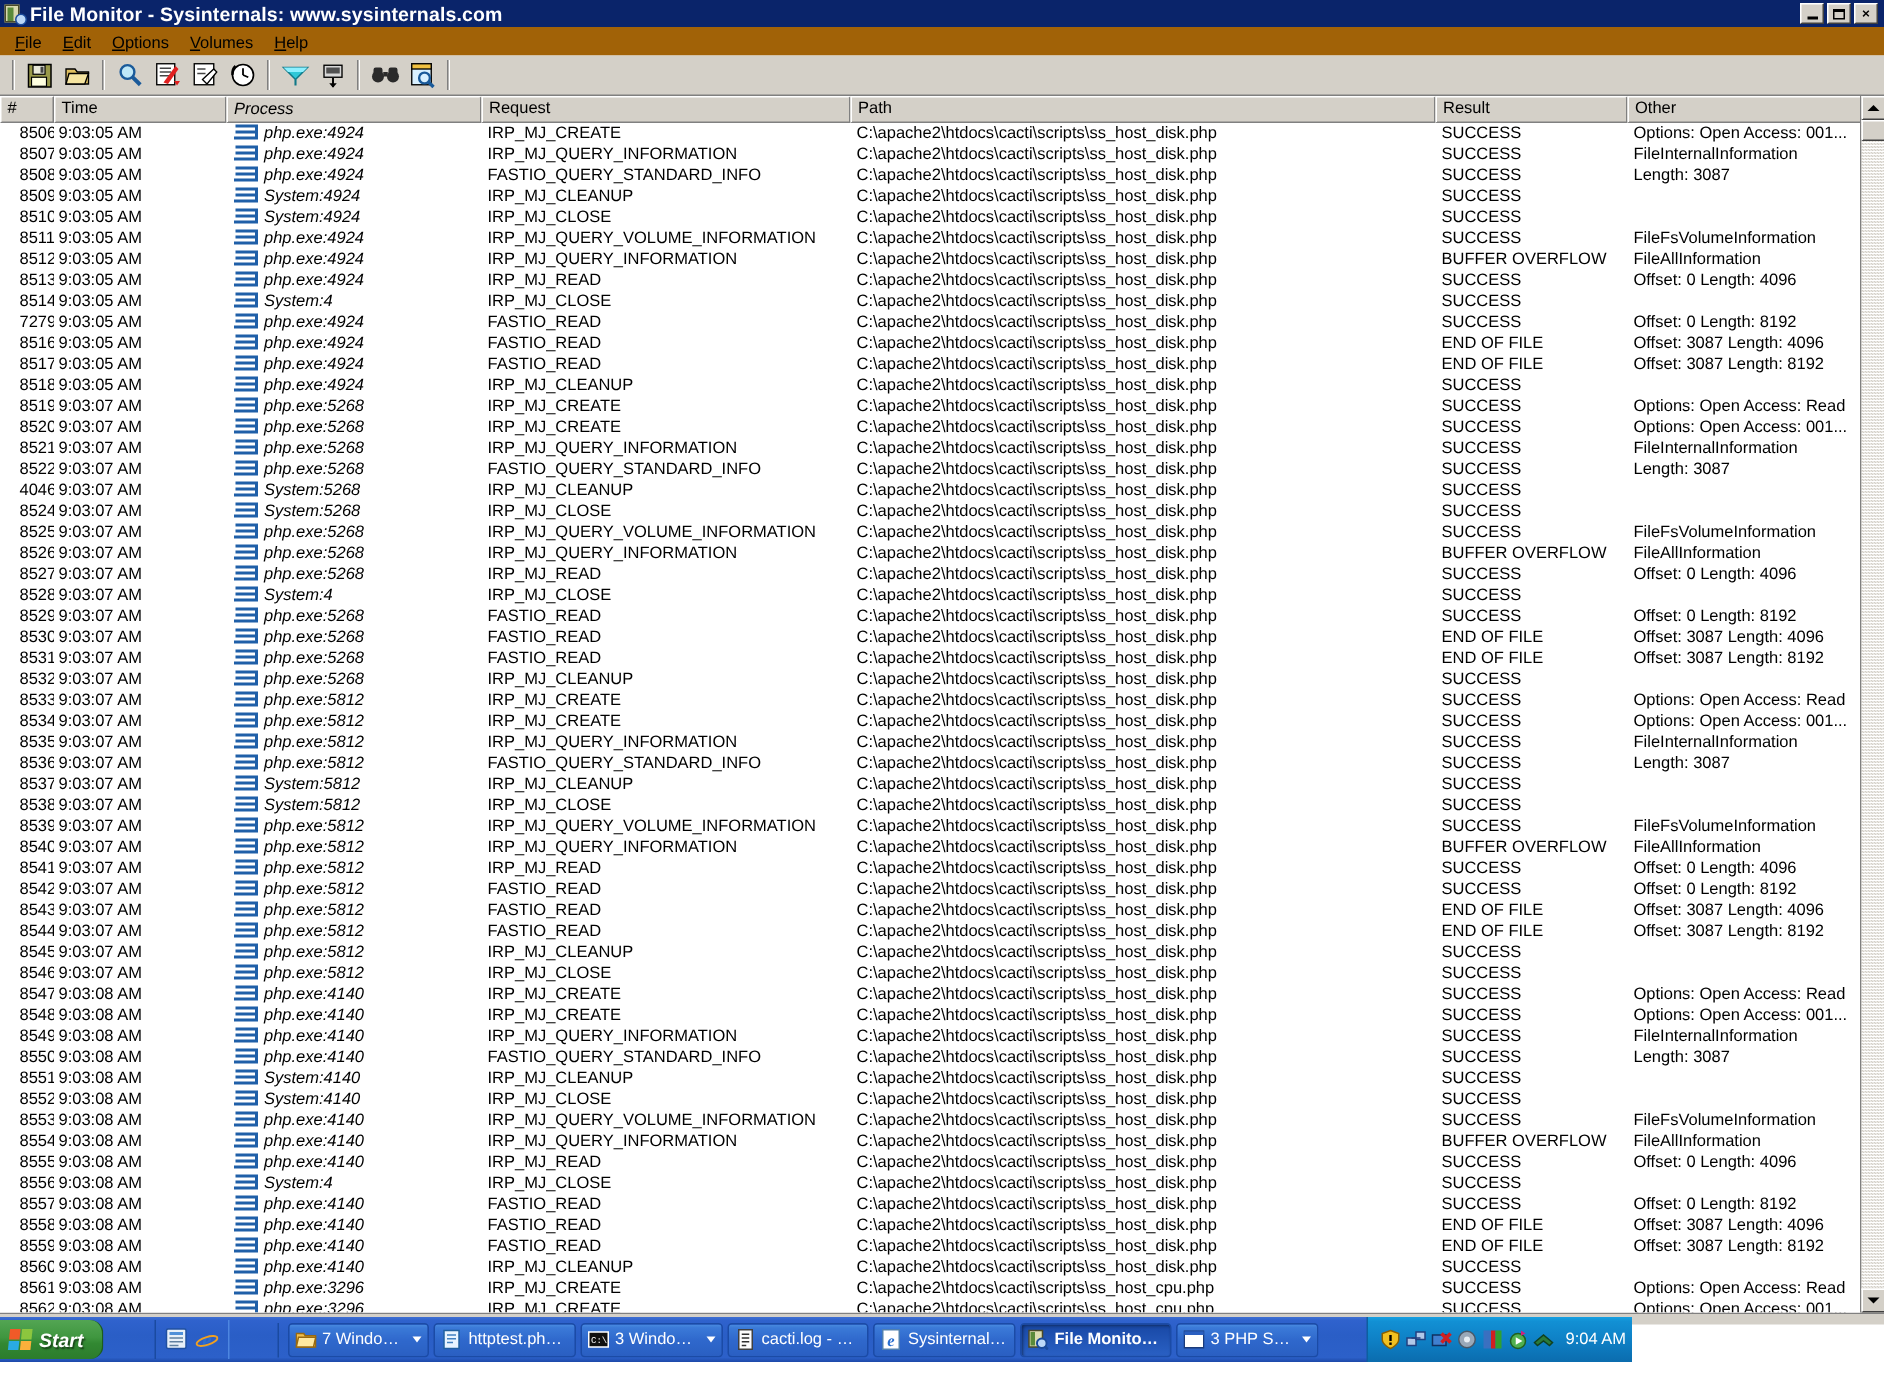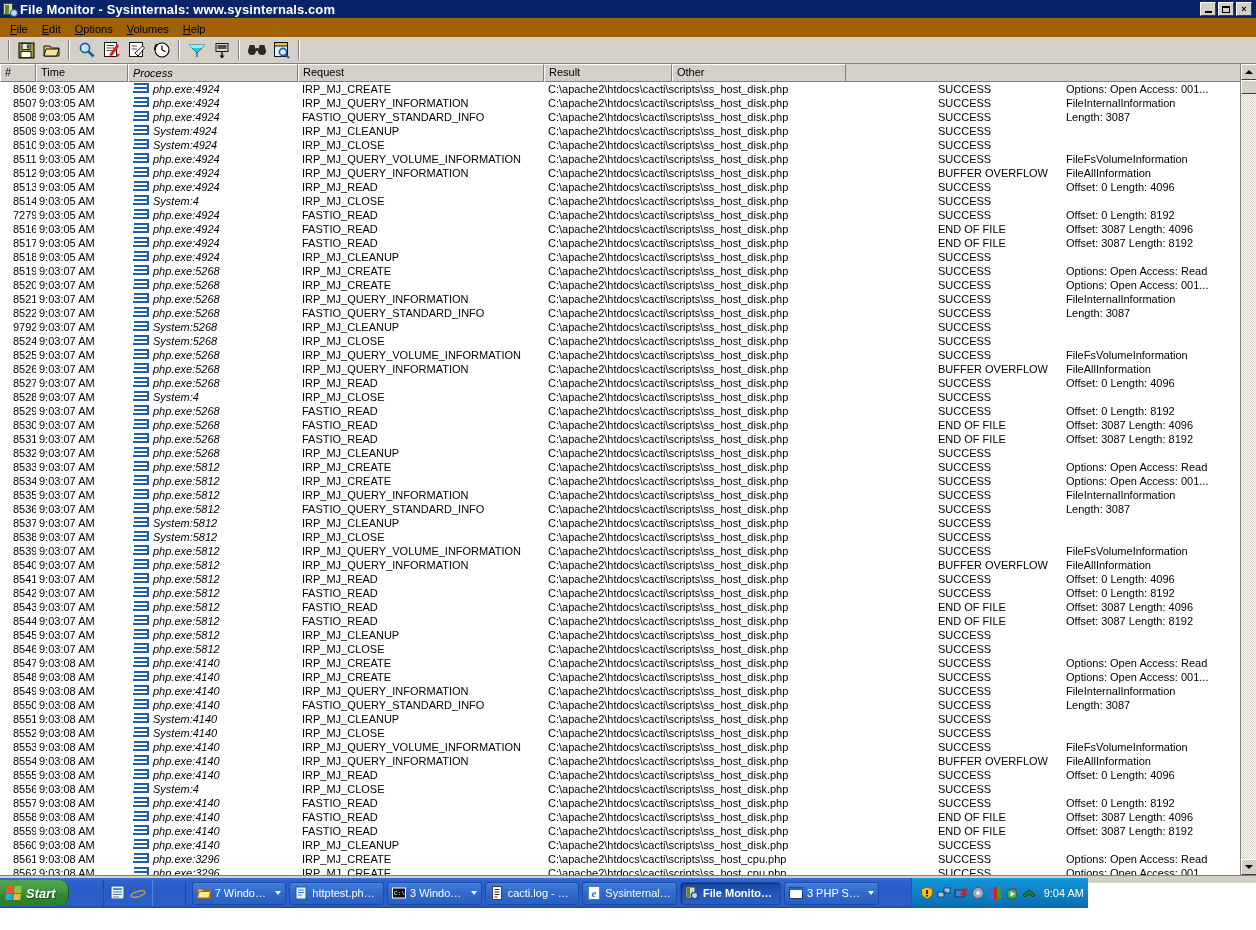--- a/index.html
+++ b/index.html
@@ -164,21 +164,21 @@
     height: 14px;
     display: flex;
     align-items: center;
     font-size: 11px;
     color: #000;
     white-space: nowrap;
     line-height: 14px;
   }
   .c { flex: 0 0 auto; overflow: hidden; white-space: nowrap; height: 14px; }
   .c-num   { width: 36px;  padding-left: 13px; }
-  .c-time  { width: 92px;  padding-left: 3px; }
+  .c-time  { width: 115px;  padding-left: 3px; }
   .c-proc  { width: 170px; padding-left: 3px; display: flex; align-items: center; gap: 4px; font-style: italic;}
   .c-req   { width: 246px; padding-left: 4px; }
   .c-path  { width: 390px; padding-left: 4px; }
   .c-res   { width: 128px; padding-left: 4px; }
   .c-oth   { width: 174px; padding-left: 4px; }
 
   
   .proc-ico {
     width: 16px; height: 12px;
     position: relative;
@@ -484,20 +484,21 @@
 
 <div id="main">
 
   <div id="listwrap">
 
     <div id="header">
       <div class="hcell c-num">#</div>
       <div class="hcell c-time">Time</div>
       <div class="hcell c-proc">Process</div>
       <div class="hcell c-req">Request</div>
+      <div class="hcell c-path">Path</div>
       <div class="hcell c-res">Result</div>
       <div class="hcell c-oth">Other</div>
     </div>
 
     <div id="rows">
         <div class="row">
           <div class="c c-num">8506</div>
           <div class="c c-time">9:03:05 AM</div>
           <div class="c c-proc">
             <span class="proc-ico">
@@ -779,21 +780,21 @@
               <b></b>
             </span>
             <span>php.exe:5268</span>
           </div>
           <div class="c c-req">FASTIO_QUERY_STANDARD_INFO</div>
           <div class="c c-path">C:\apache2\htdocs\cacti\scripts\ss_host_disk.php</div>
           <div class="c c-res">SUCCESS</div>
           <div class="c c-oth">Length: 3087</div>
         </div>
         <div class="row">
-          <div class="c c-num">9792</div>
+          <div class="c c-num">4046</div>
           <div class="c c-time">9:03:07 AM</div>
           <div class="c c-proc">
             <span class="proc-ico">
               <i></i>
               <i></i>
               <i></i>
               <b></b>
             </span>
             <span>System:5268</span>
           </div>

